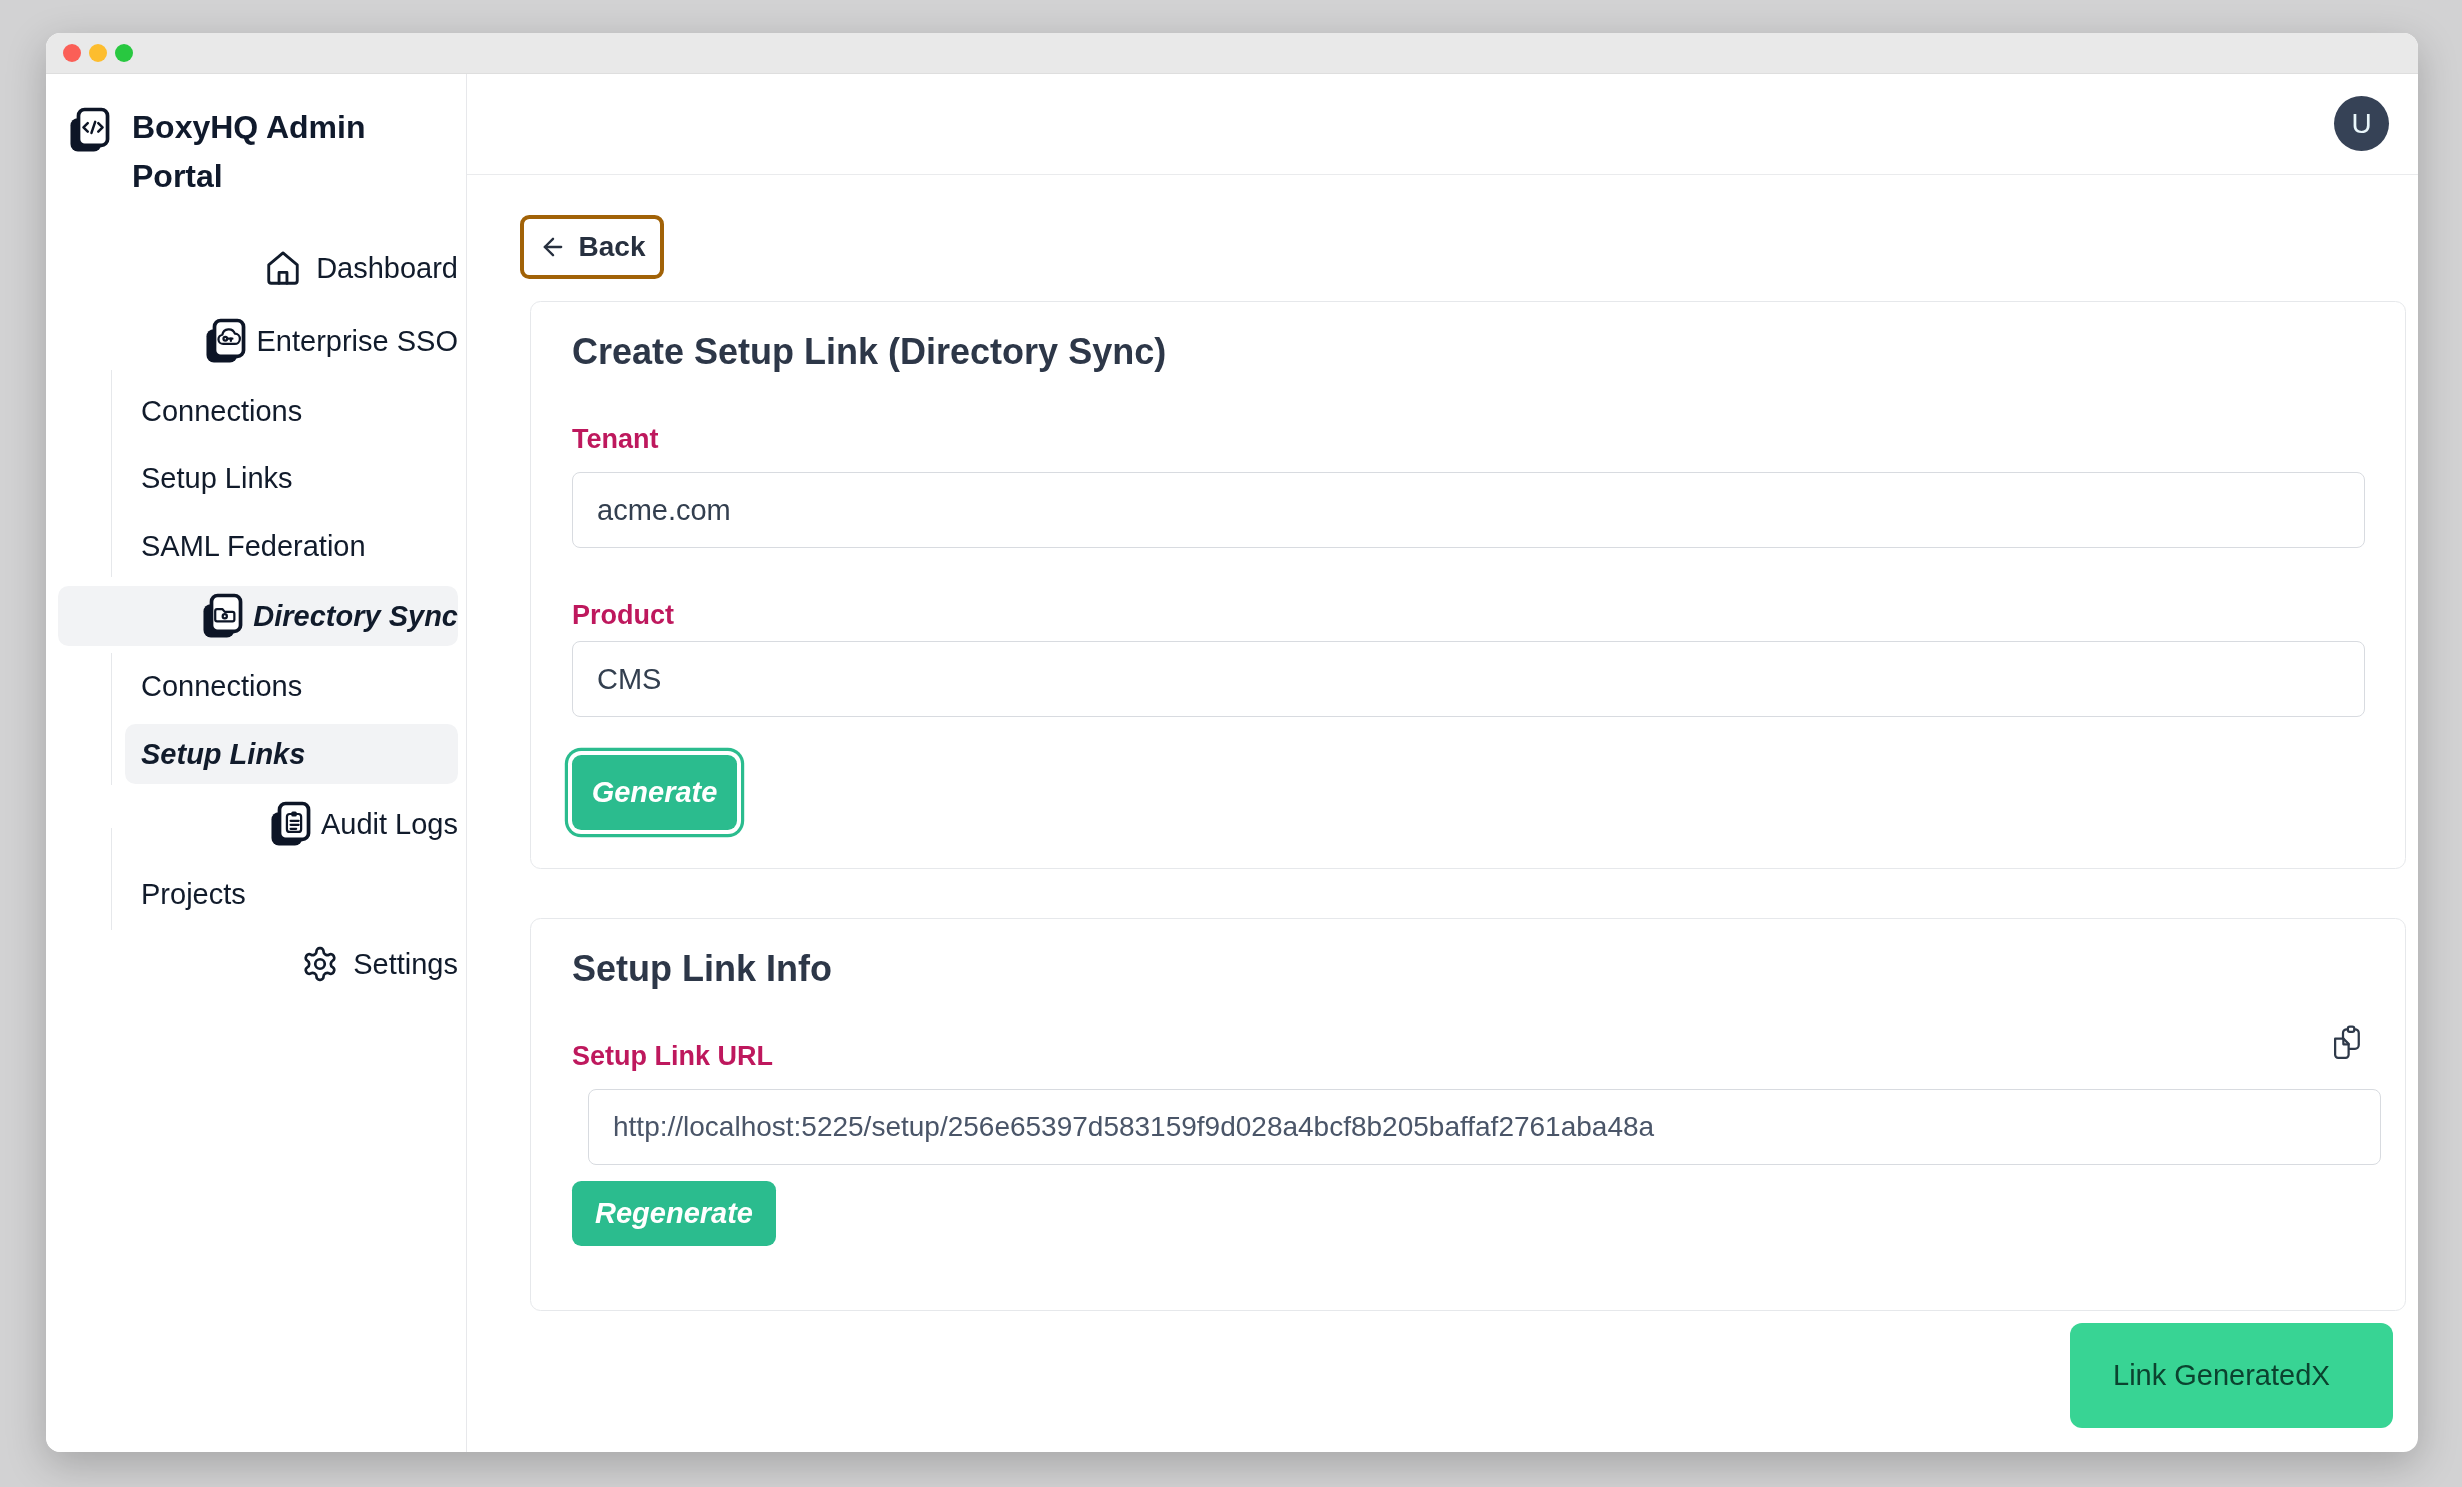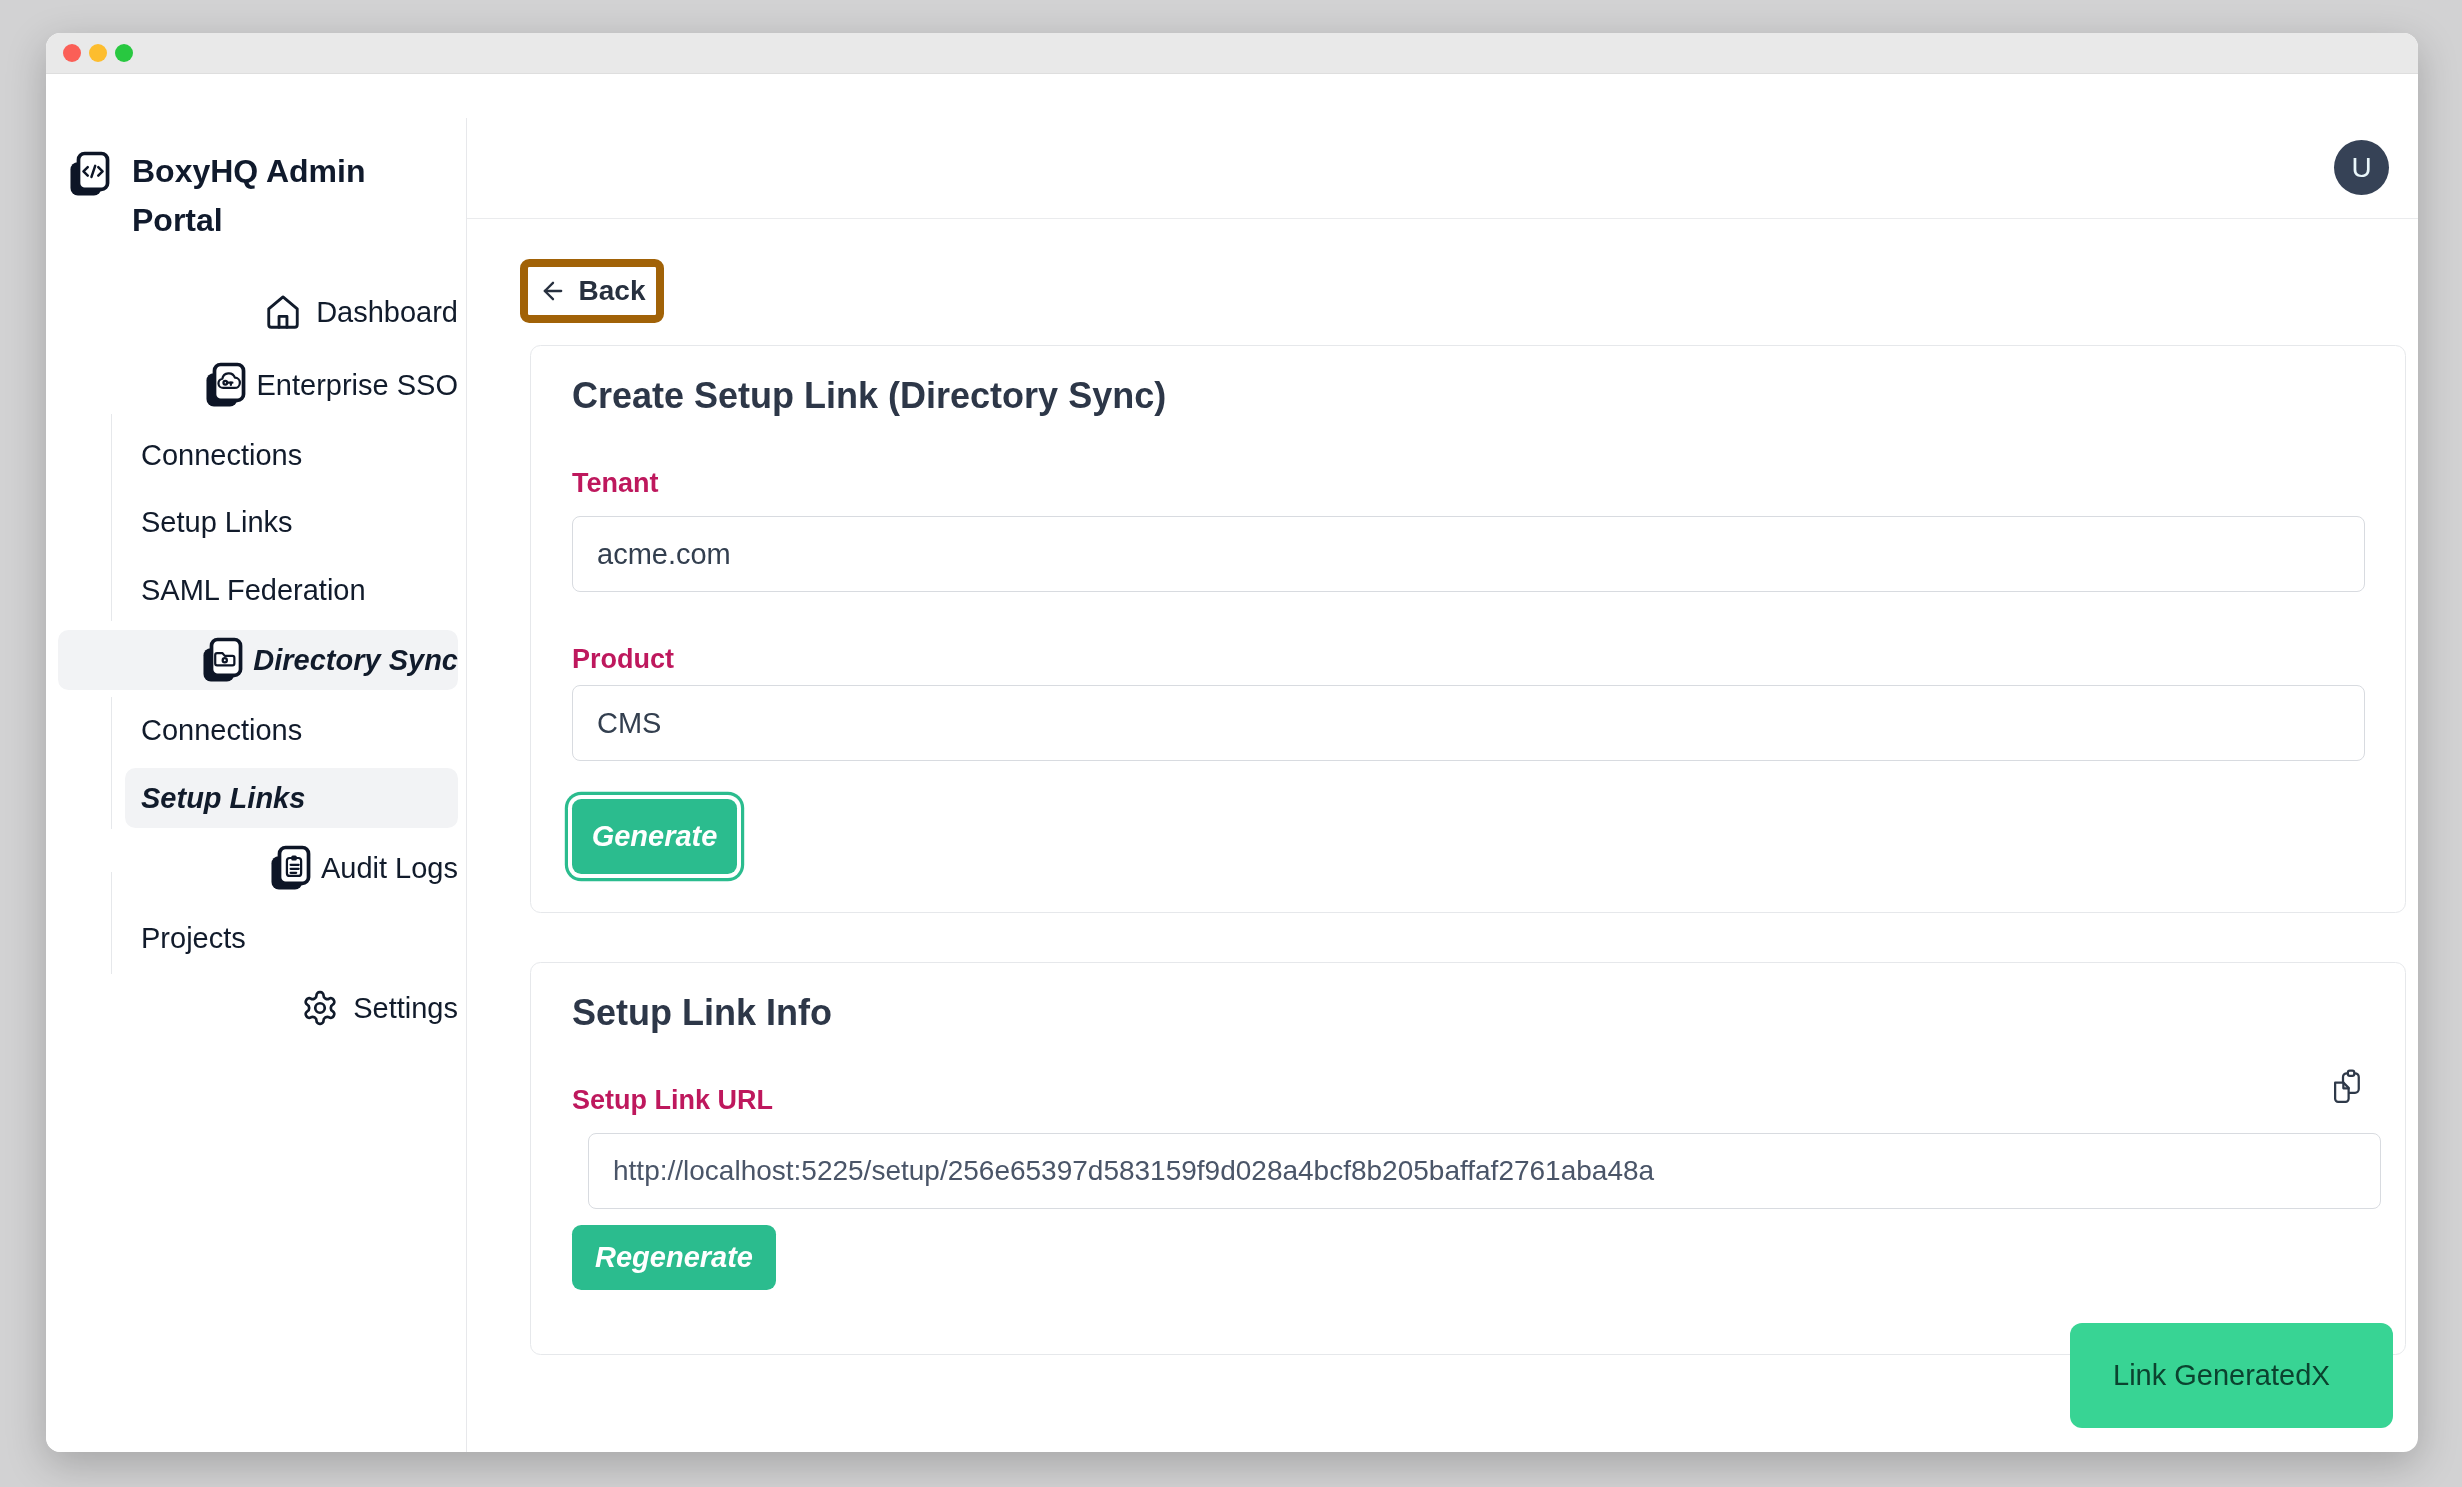--- a/index.html
+++ b/index.html
@@ -7,21 +7,21 @@
   body {
     background:#D2D2D3;
     font-family:"Liberation Sans", sans-serif;
     position:relative;
     color:var(--ink, #111B2B);
   }
   .window {
     position:absolute; left:46px; top:33px; width:2372px; height:1419px;
     background:#fff; border-radius:14.5px; overflow:hidden;
     box-shadow:0 12px 40px rgba(0,0,0,.22);
-    display:flex; flex-direction:column;gap:44px;
+    display:flex; flex-direction:column;
   }
   .titlebar {
     flex:none; height:41px; background:#E9E9E9; border-bottom:0.7px solid #DEDEDE;
     display:flex; align-items:center; padding-left:17px; gap:8px;
   }
   .light { width:18px; height:18px; border-radius:50%; }
   .light.red { background:#FB5F57; }
   .light.yellow { background:#FDBD2E; }
   .light.green { background:#28C840; }
 
@@ -55,21 +55,21 @@
   .main-header { flex:none; height:101px; border-bottom:1.3px solid #EAEBED; position:relative; }
   .avatar {
     position:absolute; right:29px; top:22.4px; width:55px; height:55px; border-radius:50%;
     background:#364256; color:#EAF7FB; font-size:28px;
     display:flex; align-items:center; justify-content:center; cursor:pointer;
   }
   .main-body { flex:1; position:relative; }
 
   .back-btn {
     position:absolute; left:53px; top:40px; width:144px; height:64px;
-    background:#fff; border:8px solid #a16207; border-radius:9.2px;
+    background:#fff; border:4px solid #a16207; border-radius:9.2px;
     display:flex; align-items:center; justify-content:center; gap:12px;
     font-size:28px; font-weight:600; color:#27303F; cursor:pointer;
   }
 
   .card {
     position:absolute; left:63px; width:1876px; background:#fff;
     border:1.3px solid var(--border,#E6E8EB); border-radius:10.5px;
   }
   .card1 { top:126px; height:568px; }
   .card2 { top:743px; height:393px; }

